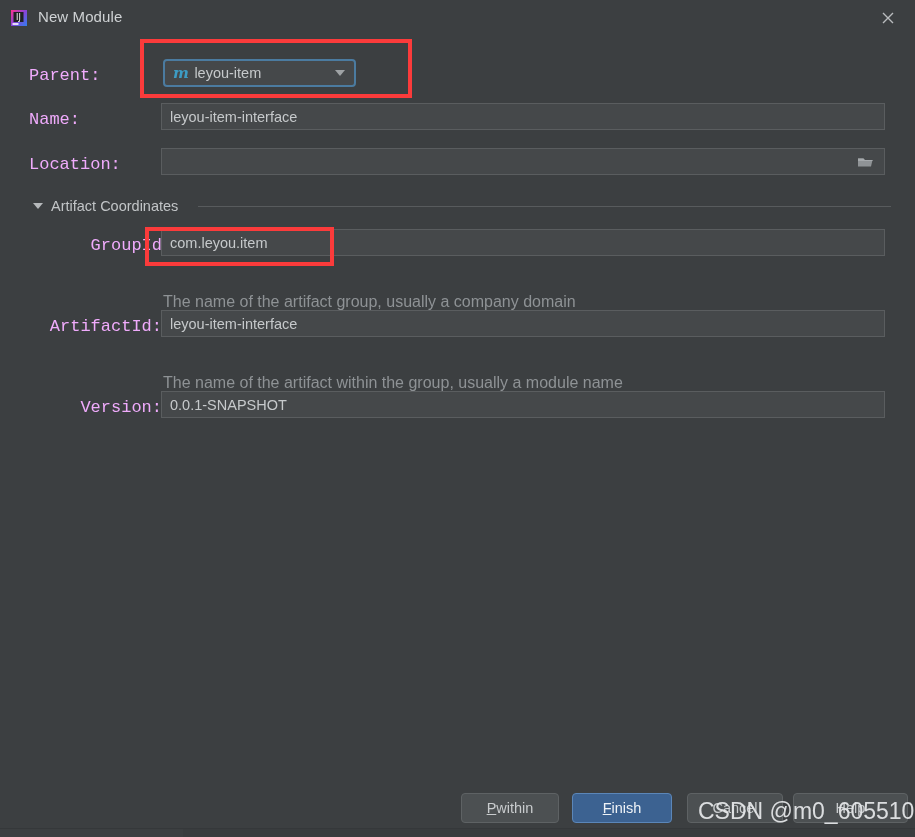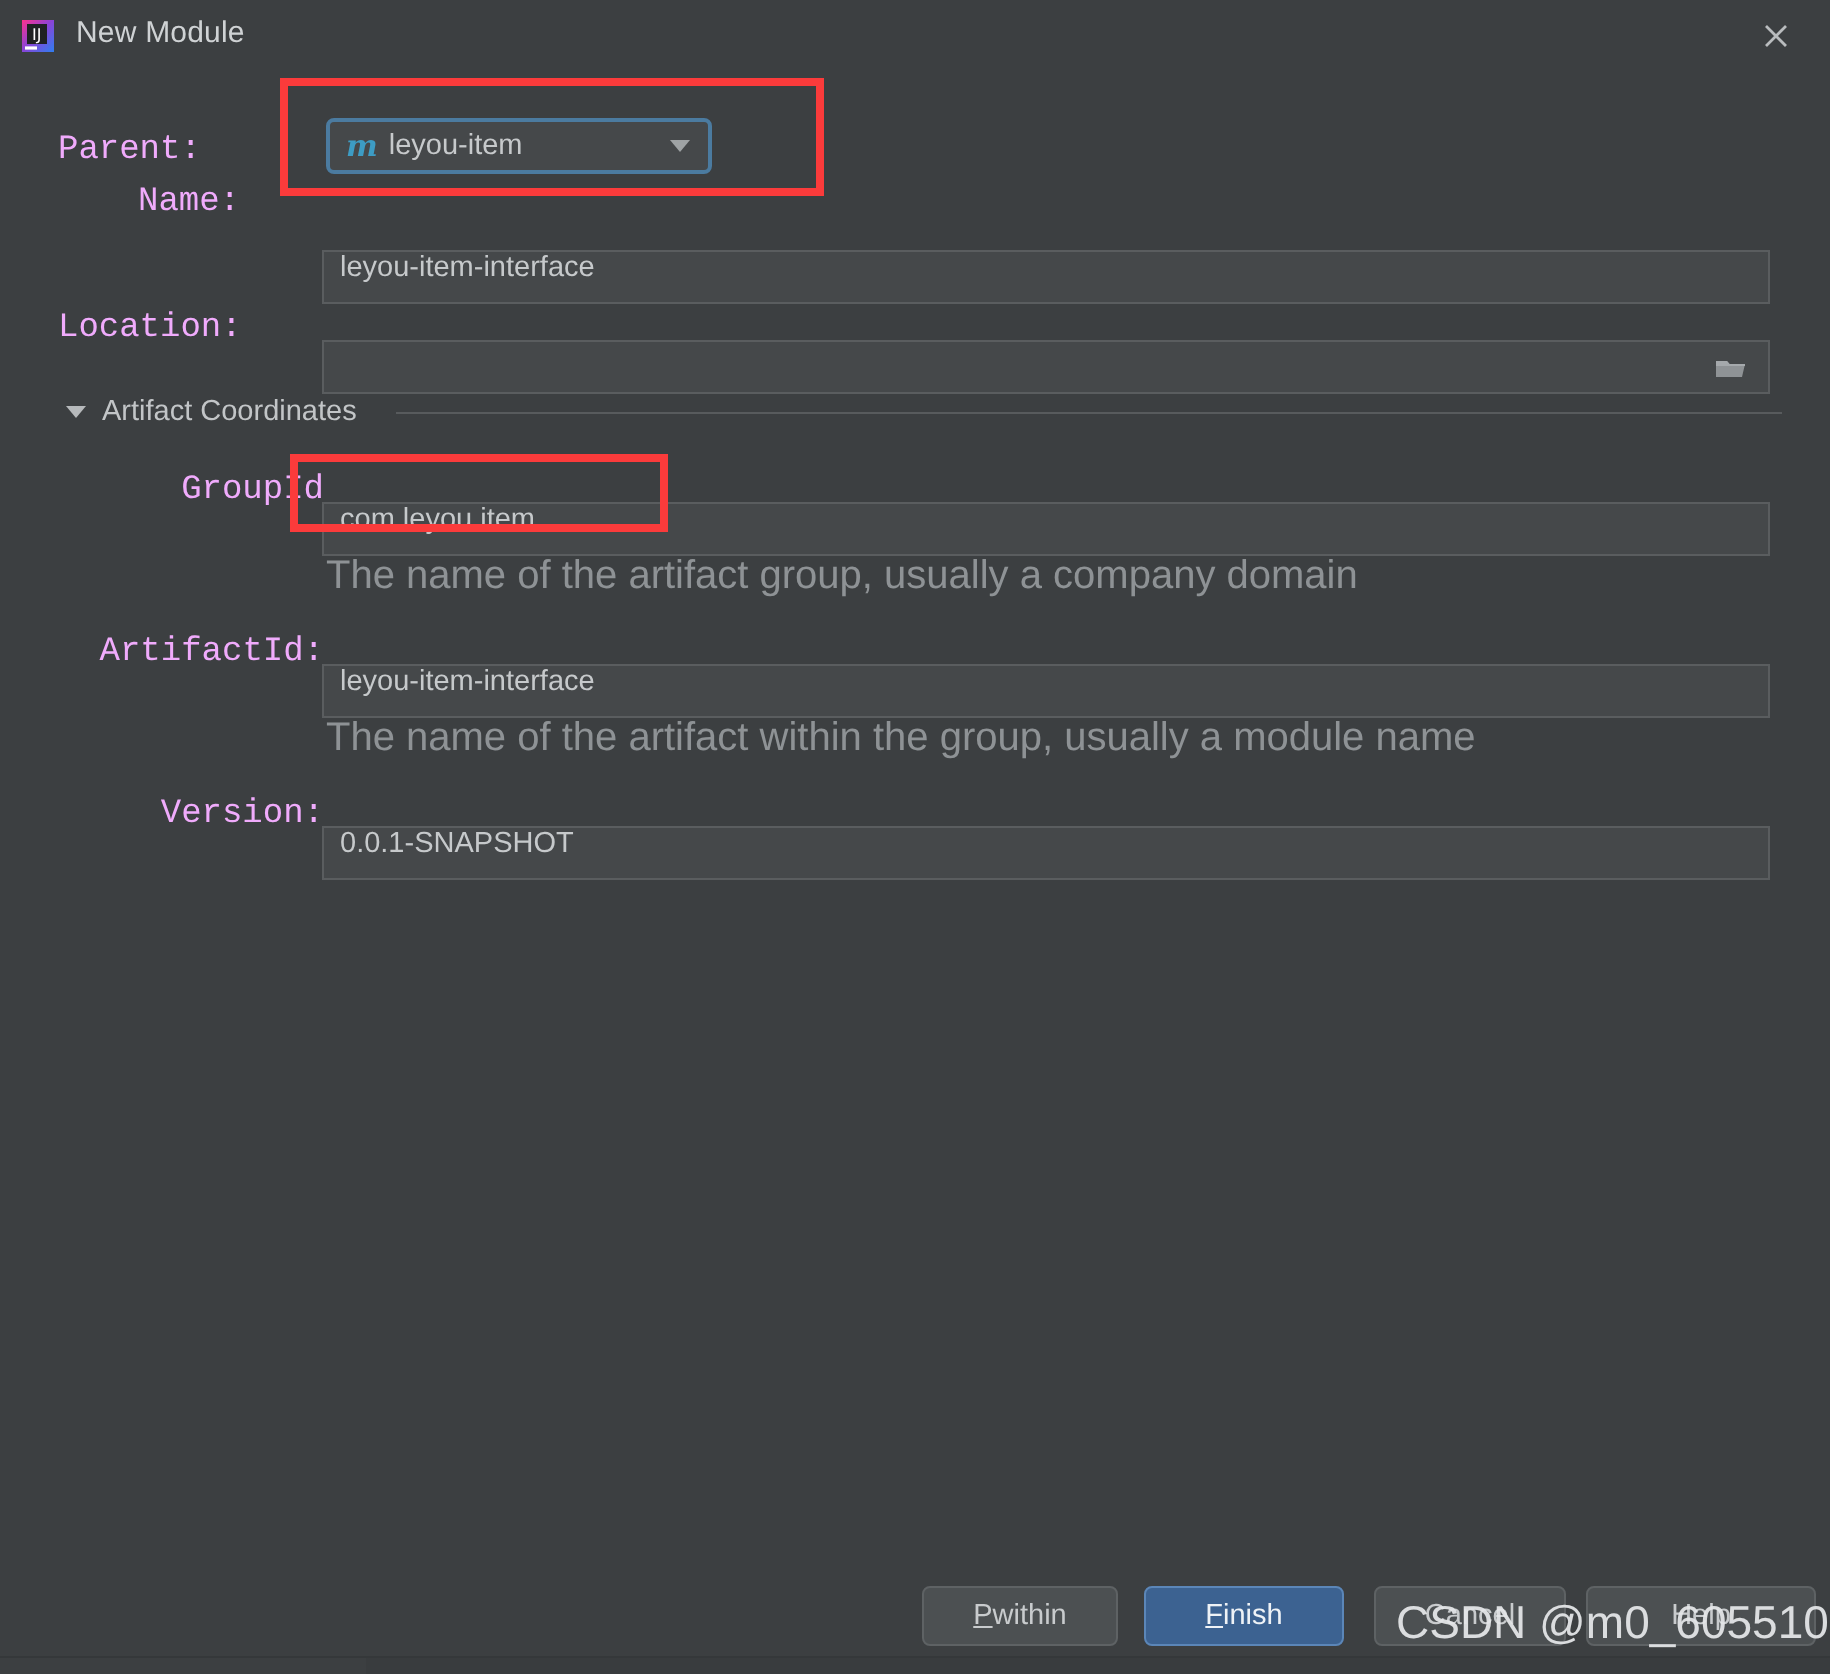--- a/index.html
+++ b/index.html
@@ -66,24 +66,24 @@
   .lbl.right { text-align: right; }
 
   .field {
     position: absolute;
     background: #45484a;
     border: 1px solid #5a5d5f;
     box-sizing: border-box;
     font-size: 14.5px;
     color: #c6c9cb;
     display: flex;
+    align-items: center;
     padding-left: 8px;
     overflow: hidden;
     white-space: nowrap;
-    margin-top: 22px;
   }
 
   .combo {
     position: absolute;
     left: 163px; top: 24px;
     width: 193px; height: 28px;
     background: #45484a;
     border: 2px solid #4b7ba0;
     border-radius: 4px;
     box-sizing: border-box;
@@ -145,23 +145,24 @@
     margin-right: 20px;
   }
   .section-line {
     flex: 1;
     height: 1px;
     background: #585b5d;
   }
 
   .hint {
     position: absolute;
-    font-size: 20px;
+    font-size: 16px;
     color: #8e9295;
     white-space: nowrap;
+    margin-top: 16px;
   }
 
   
   .btn {
     position: absolute;
     height: 30px;
     box-sizing: border-box;
     border-radius: 4px;
     background: #4c5052;
     border: 1px solid #5e6264;
@@ -244,21 +245,21 @@
   <div class="row">
     <span class="lbl" style="left:29px; top:31px;">Parent:</span>
     <div class="combo">
       <span class="maven-m">m</span>
       <span class="combo-text">leyou-item</span>
       <span class="combo-arrow"></span>
     </div>
   </div>
 
   <div class="row">
-    <span class="lbl" style="left:29px; top:57px;margin-left:40px;">Name:</span>
+    <span class="lbl" style="left:29px; top:75px;">Name:</span>
     <div class="field" style="left:161px; top:68px; width:724px; height:27px;">
       <span>leyou-item-interface</span>
     </div>
   </div>
 
   <div class="row">
     <span class="lbl" style="left:29px; top:120px;">Location:</span>
     <div class="field" style="left:161px; top:113px; width:724px; height:27px;">
       <span class="browse-btn">
         <svg width="17" height="14" viewBox="0 0 17 14">

